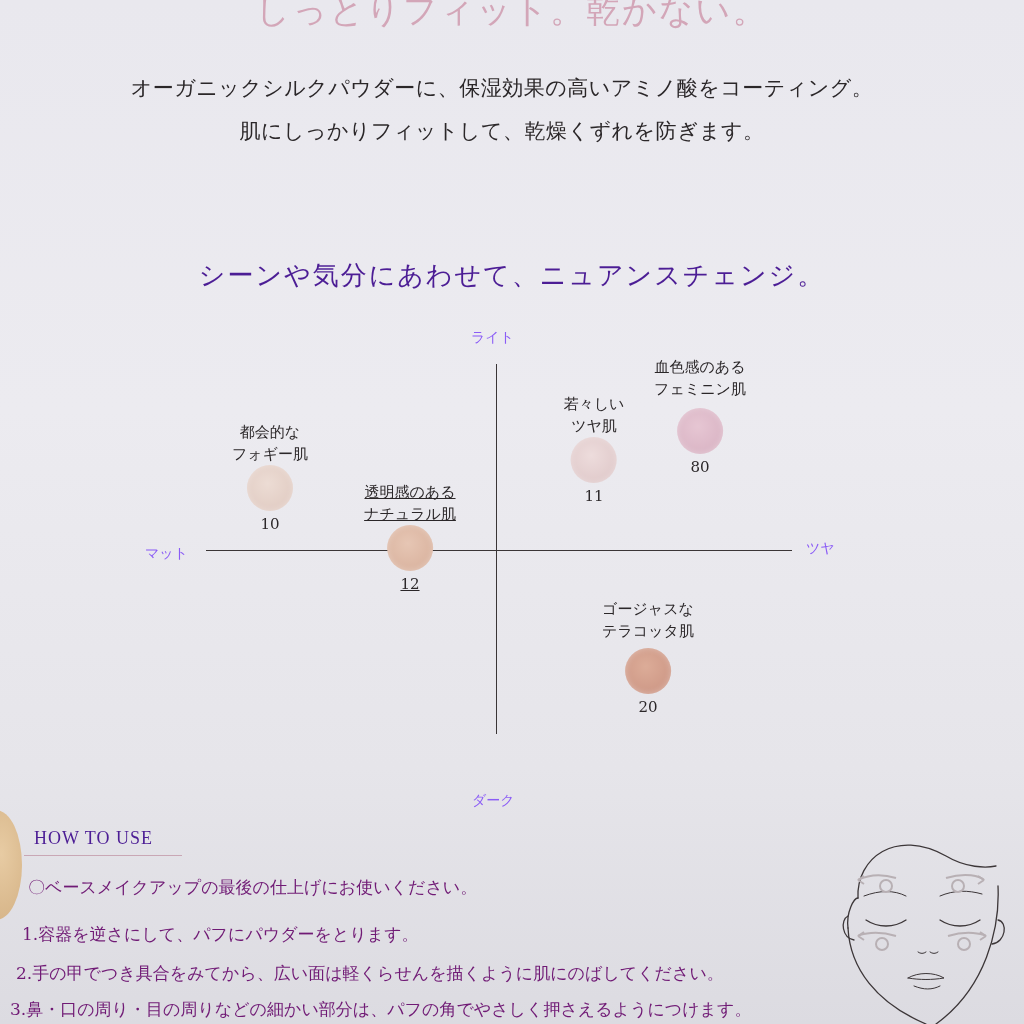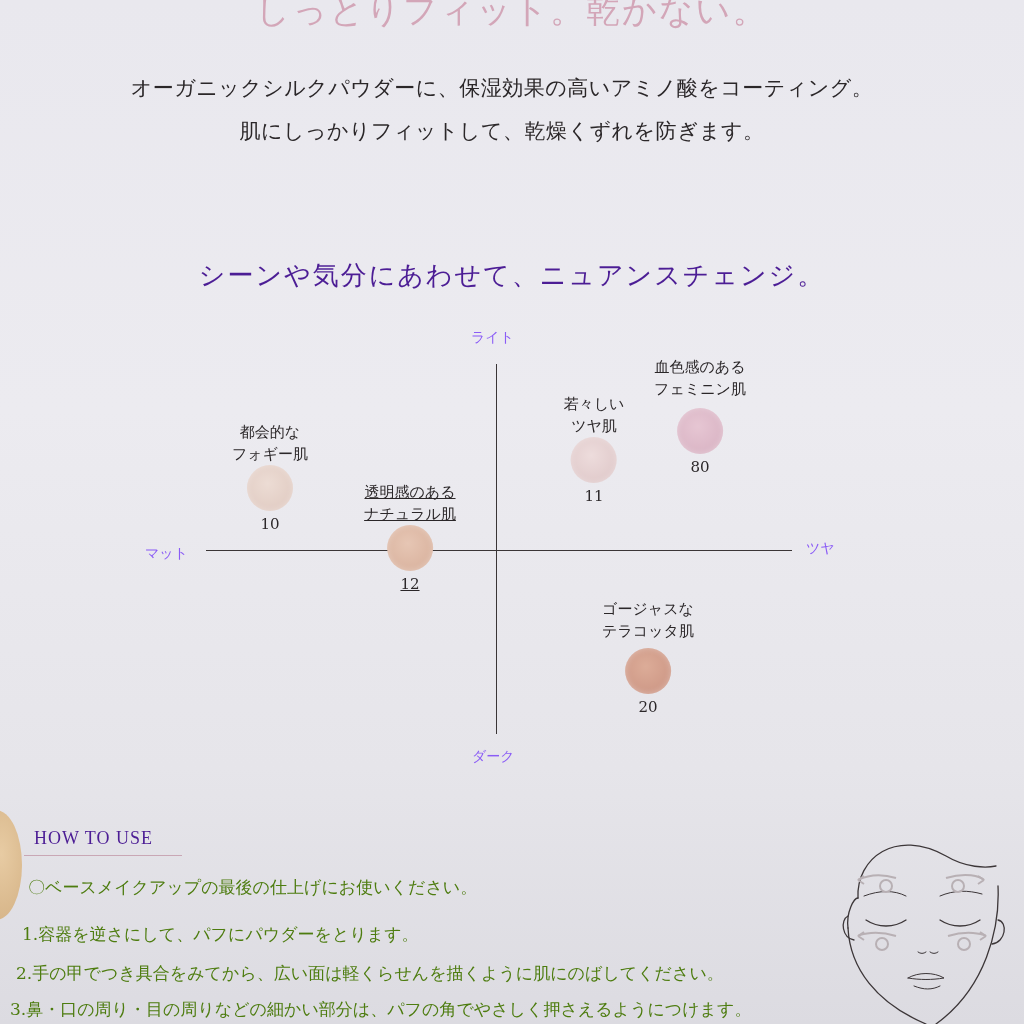--- a/index.html
+++ b/index.html
@@ -29,42 +29,42 @@
   .swatch {
     width:46px; height:46px; border-radius:50%; margin:0 auto;
     box-shadow: inset 0 0 6px rgba(255,255,255,0.35);
   }
   .pt-code { font-size:15px; line-height:22px; color:#2b2729; margin-top:2px; }
   .howto-title {
     left:34px; top:828px; font-size:18px; color:#4c1d95; letter-spacing:1px;
     font-family:"Liberation Serif", serif;
   }
   .howto-rule { left:24px; top:855px; width:158px; height:1px; background:#c9a7b5; }
-  .step { left:22px; font-size:17px; color:#4d7c0f; white-space:nowrap; }
+  .step { left:22px; font-size:17px; color:#701a75; white-space:nowrap; }
   .finger {
     left:-30px; top:810px; width:52px; height:110px; border-radius:50%;
     background: radial-gradient(ellipse at 60% 40%, #e8c99c 0%, #d9b584 60%, #cfa877 100%);
     opacity:0.9;
   }
   .face { left:836px; top:828px; width:180px; height:196px; }
 </style>
 </head>
 <body>
 
 <div class="abs headline-top">しっとりフィット。乾かない。</div>
 <div class="abs intro l1">オーガニックシルクパウダーに、保湿効果の高いアミノ酸をコーティング。</div>
 <div class="abs intro l2">肌にしっかりフィットして、乾燥くずれを防ぎます。</div>
 
 <div class="abs subhead">シーンや気分にあわせて、ニュアンスチェンジ。</div>
 
 <div>
   <div class="abs axis-h"></div>
   <div class="abs axis-v"></div>
   <div class="abs axis-label" style="left:471px; top:329px;">ライト</div>
-  <div class="abs axis-label" style="left:472px; top:748px;">ダーク</div>
+  <div class="abs axis-label" style="left:472px; top:792px;">ダーク</div>
   <div class="abs axis-label" style="left:145px; top:545px;">マット</div>
   <div class="abs axis-label" style="left:806px; top:540px;">ツヤ</div>
 
   <div class="pt" style="left:270px; top:421px;">
     <div class="pt-label">都会的な</div>
     <div class="pt-label">フォギー肌</div>
     <div class="swatch" style="background:radial-gradient(circle at 45% 40%, #ecdcd4, #dec7be);"></div>
     <div class="pt-code">10</div>
   </div>
 

